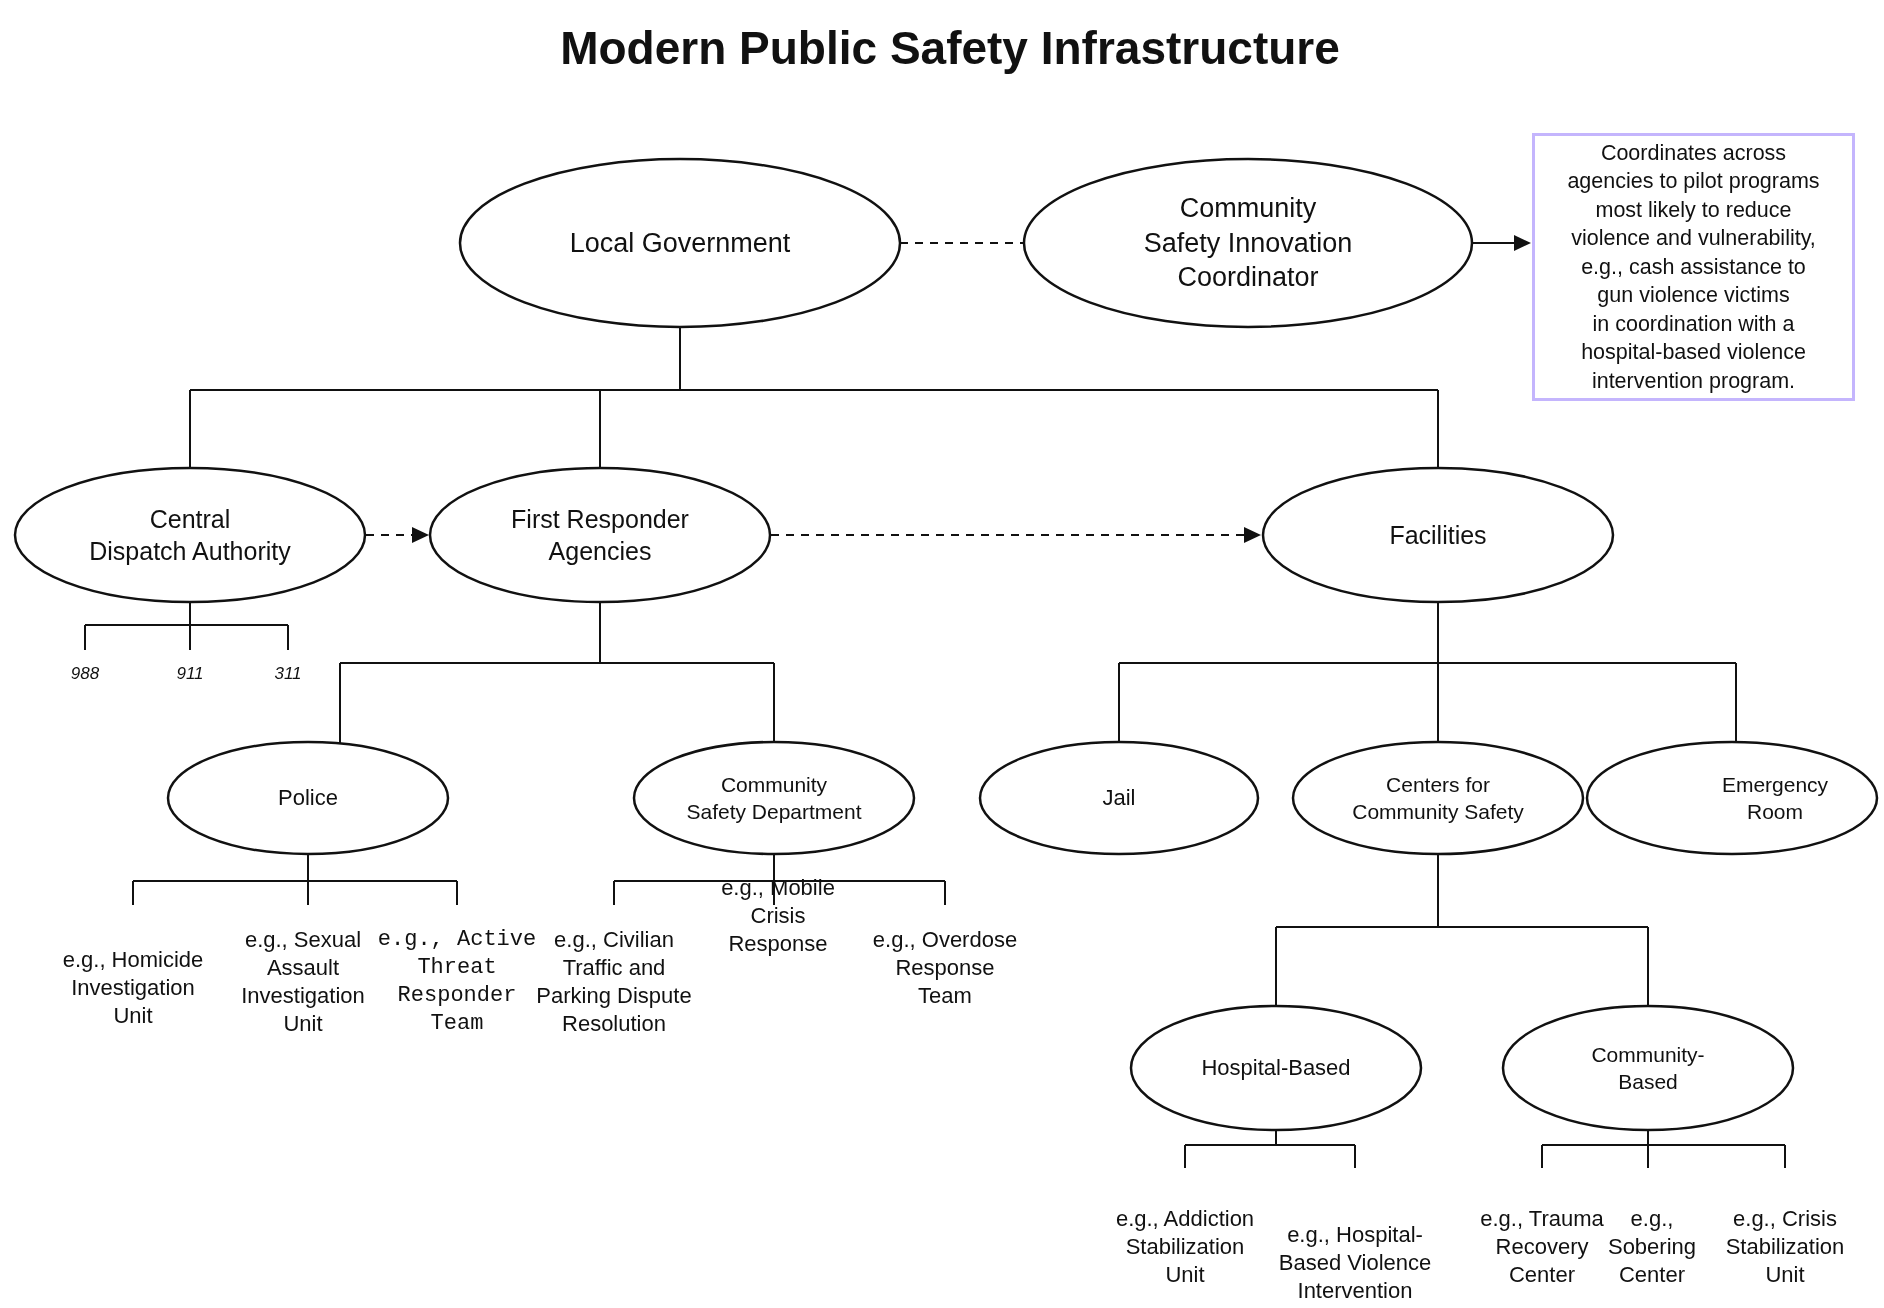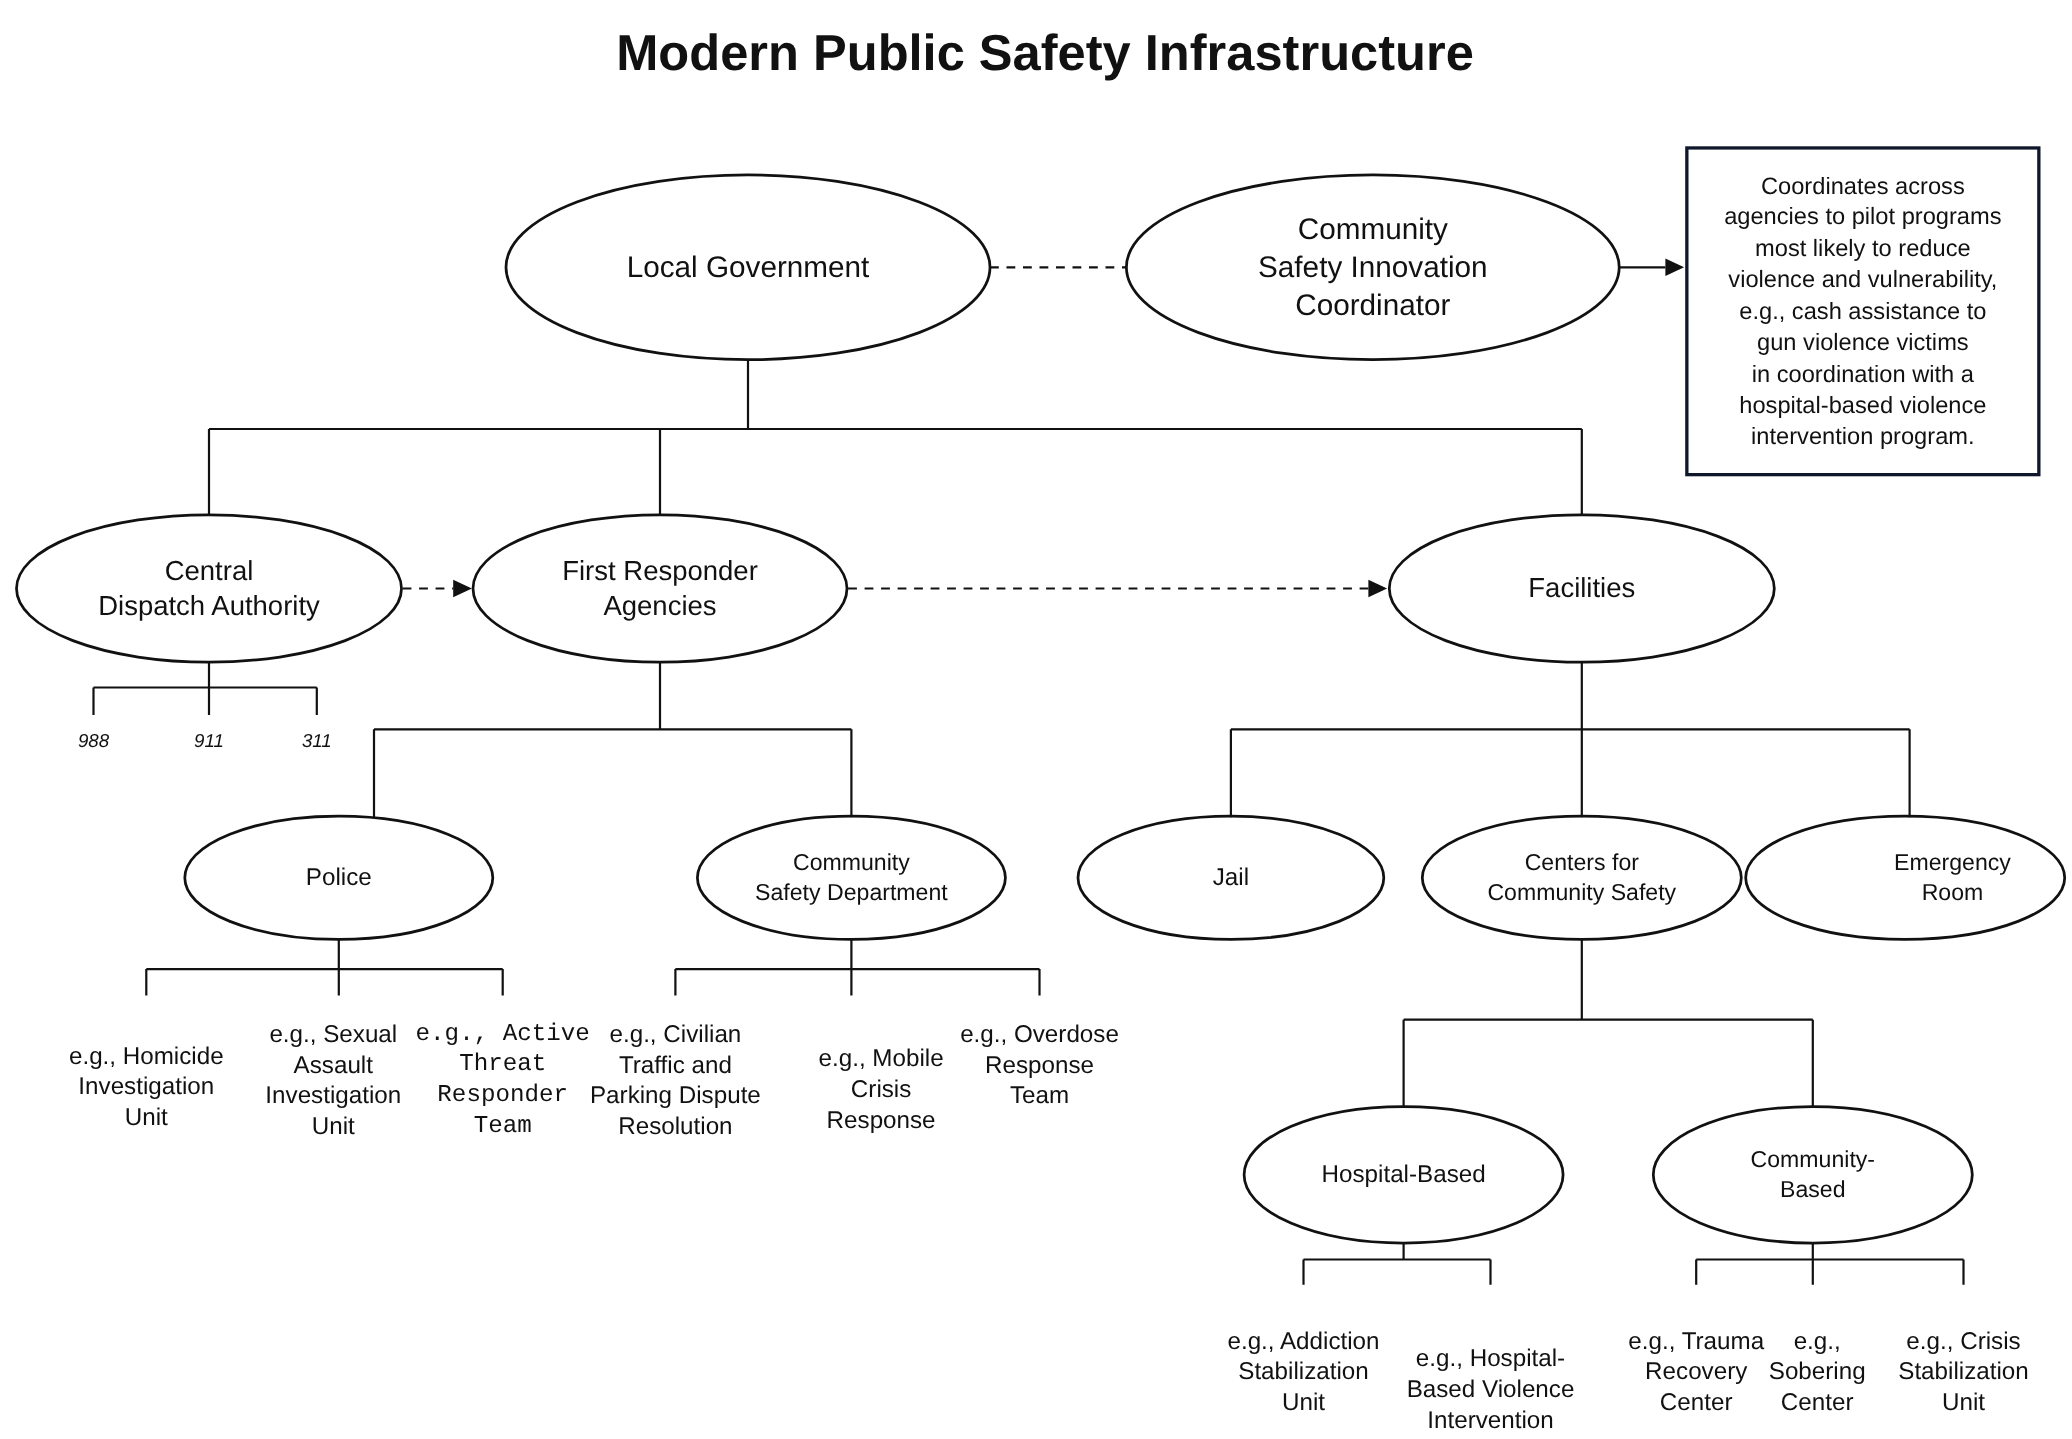--- a/index.html
+++ b/index.html
@@ -11,22 +11,22 @@
   .lbl-top{position:absolute;transform:translateX(-50%);white-space:pre-line;
        text-align:center;line-height:28px;color:#111111;}
   .fs27{font-size:27px;}
   .fs25{font-size:25px;}
   .fs22{font-size:22px;}
   .fs21{font-size:21px;line-height:27px;}
   .leaf{font-size:22px;}
   .hotline{font-size:17px;font-style:italic;}
   #title{position:absolute;left:950px;top:48px;transform:translate(-50%,-50%);
          font-size:46px;font-weight:bold;white-space:nowrap;}
-  #annotation-box{position:absolute;left:1532px;top:133px;width:323px;height:300px;
-         border:3px solid #0f172a;box-sizing:border-box;display:flex;
+  #annotation-box{position:absolute;left:1532px;top:133px;width:323px;height:268px;
+         border:3px solid #c4b5fd;box-sizing:border-box;display:flex;
          align-items:center;justify-content:center;}
   #annotation-box span{white-space:pre-line;text-align:center;
          font-size:21.5px;line-height:28.5px;}
   svg .shape{fill:none;stroke:#111111;stroke-width:2.5;}
   svg .conn{fill:none;stroke:#111111;stroke-width:2;}
   svg .dash{fill:none;stroke:#111111;stroke-width:2;stroke-dasharray:8 7;}
   svg .head{fill:#111111;stroke:none;}
 </style>
 </head>
 <body>
@@ -101,21 +101,21 @@
 Unit</div>
 <div class="lbl-top leaf" style="left:457px;top:926px;font-family:Liberation Mono, monospace;">e.g., Active
 Threat
 Responder
 Team</div>
 
 <div class="lbl-top leaf" style="left:614px;top:926px;">e.g., Civilian
 Traffic and
 Parking Dispute
 Resolution</div>
-<div class="lbl-top leaf" style="left:778px;top:948px;margin-left:23px;">e.g., Mobile
+<div class="lbl-top leaf" style="left:778px;top:874px;">e.g., Mobile
 Crisis
 Response</div>
 <div class="lbl-top leaf" style="left:945px;top:926px;">e.g., Overdose
 Response
 Team</div>
 
 <div class="lbl-top leaf" style="left:1185px;top:1205px;">e.g., Addiction
 Stabilization
 Unit</div>
 <div class="lbl-top leaf" style="left:1355px;top:1205px;margin-top:16px;">e.g., Hospital-

